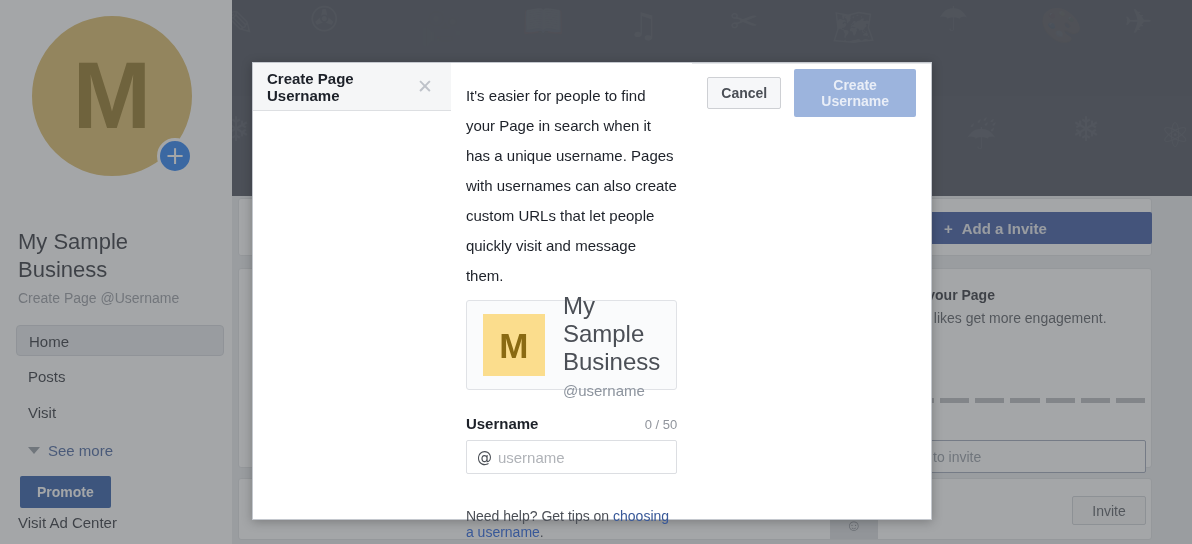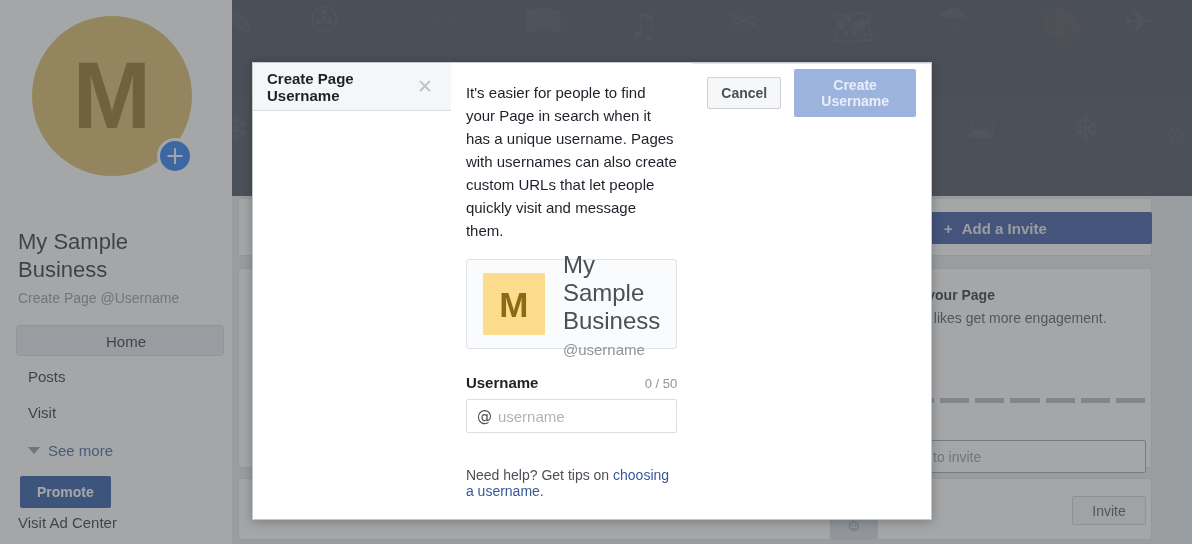--- a/index.html
+++ b/index.html
@@ -56,21 +56,21 @@
   .page-sub {
     position: absolute; left: 18px; top: 290px;
     font-size: 14px; color: #90949c;
   }
   .nav { position: absolute; left: 16px; top: 325px; width: 208px; }
   .nav-item {
     height: 31px; line-height: 31px; padding-left: 12px;
     font-size: 15px; color: #1d2129;
   }
   .nav-item.sel {
-    background: #e7e9ed; border: 1px solid #d3d6db; border-radius: 4px; text-align: center;
+    background: #e7e9ed; border: 1px solid #d3d6db; border-radius: 4px;
   }
   .nav-item.gap { margin-top: 5px; }
   .see-more {
     margin-top: 14px; padding-left: 12px; font-size: 15px; color: #385898;
     display: flex; align-items: center; gap: 8px;
   }
   .caret {
     width: 0; height: 0; border-left: 6px solid transparent;
     border-right: 6px solid transparent; border-top: 7px solid #8d949e;
   }
@@ -145,21 +145,21 @@
     height: 48px; background: #f5f6f7; border-bottom: 1px solid #dddfe2;
     display: flex; align-items: center; padding: 0 14px;
   }
   .modal-title { font-size: 15px; font-weight: bold; color: #1d2129; flex: 1; }
   .modal-close {
     font-size: 19px; color: #bec2c9; font-family: "DejaVu Sans", sans-serif;
     padding: 0 4px; line-height: 1;
   }
   .modal-body { padding: 18px 15px 0 15px; flex: 1; }
   .modal-desc {
-    font-size: 15px; color: #1d2129; line-height: 23px; margin-bottom: 17px;
+    font-size: 15px; color: #1d2129; line-height: 30px; margin-bottom: 9px;
   }
   .preview-card {
     border: 1px solid #e0e2e6; border-radius: 3px; background: #fafbfc;
     height: 90px; display: flex; align-items: center; padding: 0 16px;
     margin-bottom: 25px;
   }
   .preview-thumb {
     width: 62px; height: 62px; background: #fbdd8d;
     display: flex; align-items: center; justify-content: center;
     color: #8a6a12; font-size: 35px; font-weight: bold; line-height: 1;

